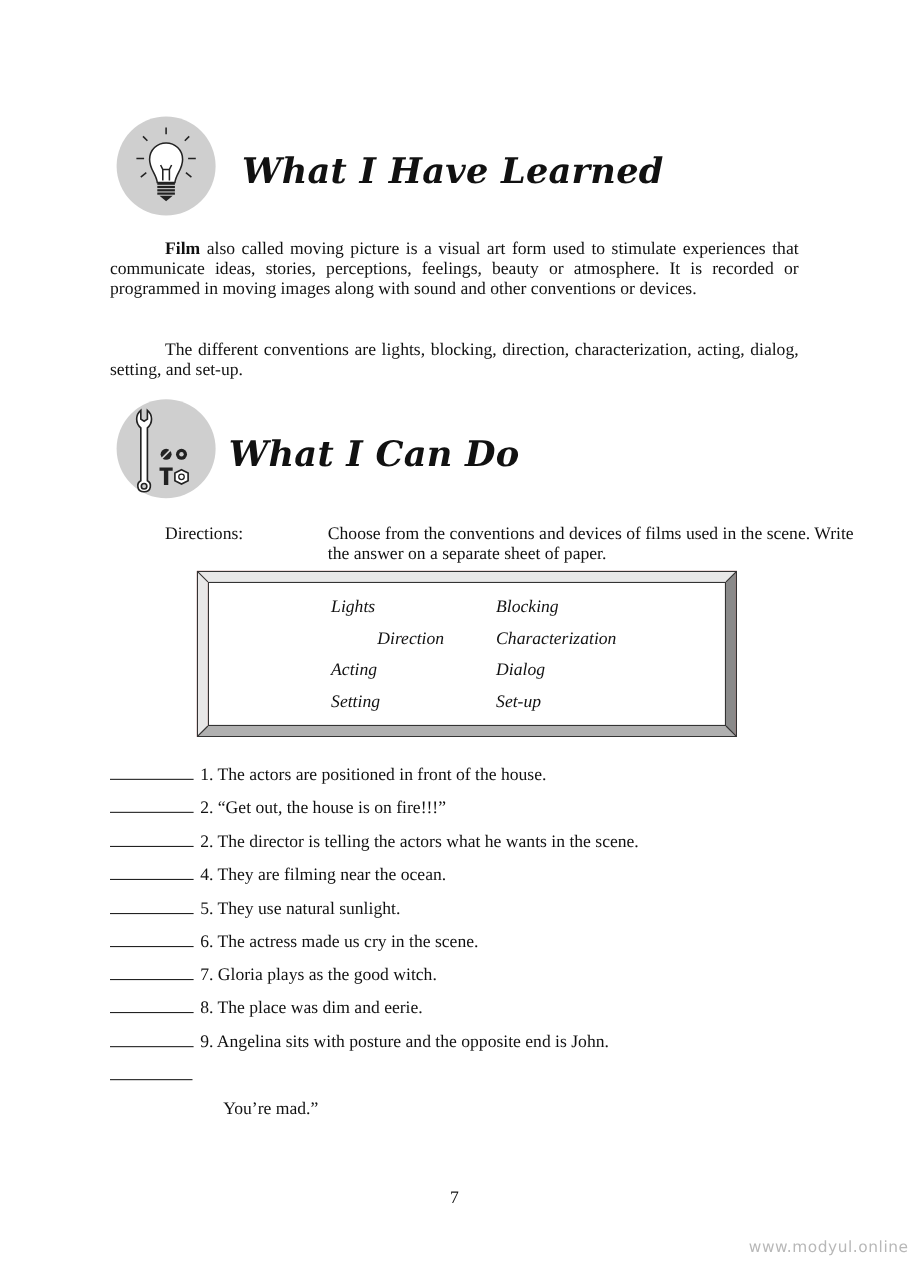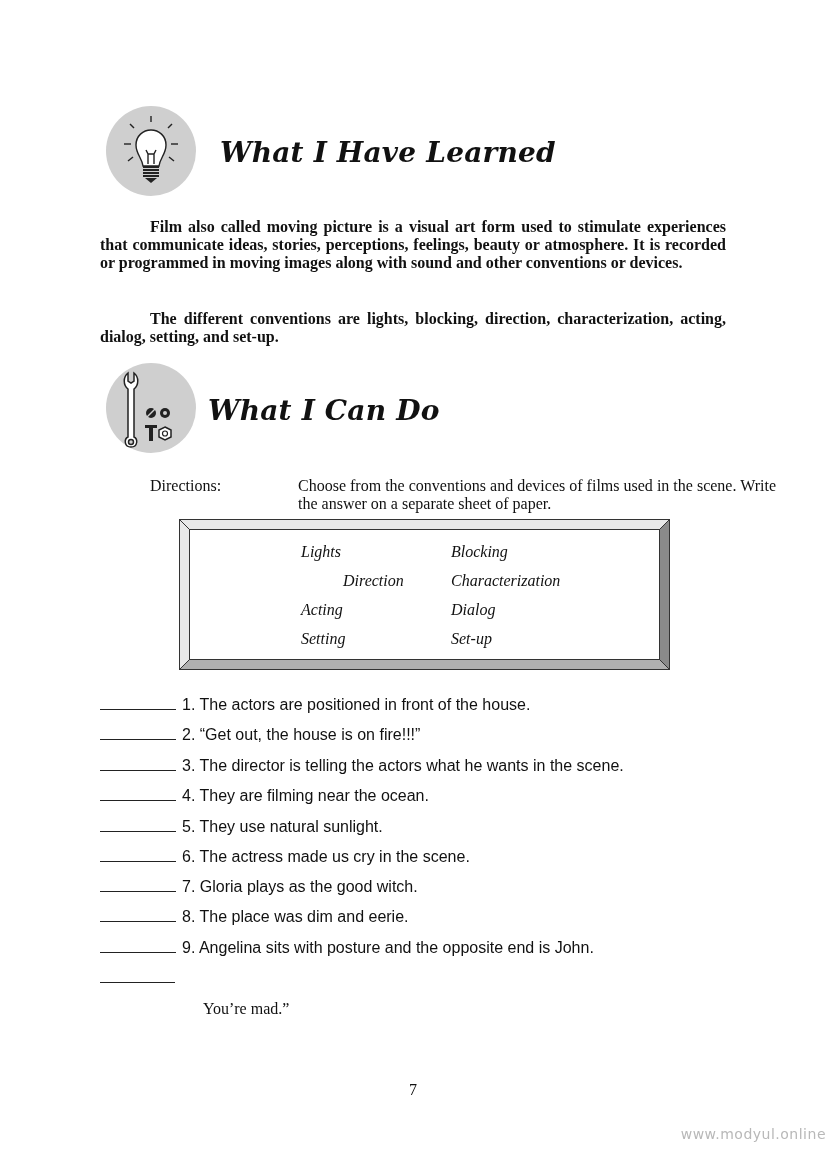--- a/index.html
+++ b/index.html
@@ -1,35 +1,35 @@
 <!DOCTYPE html>
 <html><head>
 <meta charset="utf-8">
 <style>
   html, body { margin: 0; padding: 0; background: #ffffff; }
   body { width: 826px; height: 1169px; position: relative; overflow: hidden;
          font-family: "DejaVu Serif", "Liberation Serif", serif; color: #111; }
   .abs { position: absolute; }
   .icon-circle { width: 90px; height: 90px; border-radius: 50%; background: #cfcfcf; position: absolute; }
   .section-title { position: absolute; font-family: "DejaVu Serif", serif; font-weight: bold;
-                   font-style: italic; font-size: 28px; color: #111; letter-spacing: 0.2px; }
+                   font-style: italic; font-size: 32px; color: #111; letter-spacing: 0.2px; }
   .para { position: absolute; left: 100px; width: 626px; font-size: 14.6px; line-height: 18.2px;
-          text-align: justify; text-align-last: left; font-family: "Liberation Serif", "DejaVu Serif", serif; font-size: 16px; font-weight: bold; }
+          text-align: justify; text-align-last: left; font-family: "Liberation Serif", "DejaVu Serif", serif; font-size: 16px; }
   .para .indent { display: inline-block; width: 50px; }
   .directions { position: absolute; left: 150px; top: 477px; width: 578px;
                 font-family: "Liberation Serif", serif; font-size: 16px; line-height: 18px; }
   .directions .lbl { position: absolute; left: 0; top: 0; }
   .directions .txt { position: absolute; left: 100px; top: 0; width: 478px; text-align: justify; text-align-last: left; margin-left: 48px; }
   
   .bevel { position: absolute; left: 179px; top: 519px; width: 491px; height: 151px; box-sizing: border-box;
            border: 1px solid #333; background: #ef4444; }
   .bevel .inner { position: absolute; left: 9px; top: 9px; right: 9px; bottom: 9px; border: 1px solid #333; background:#fff; }
   .choices { position: absolute; font-family: "Liberation Serif", serif; font-style: italic; font-size: 16px; }
   .choice { position: absolute; white-space: nowrap; }
-  .item { position: absolute; left: 100px; font-family: Liberation Sans, sans-serif; font-size: 16px; white-space: nowrap; }
+  .item { position: absolute; left: 100px; font-family: Liberation Serif, serif; font-size: 16px; white-space: nowrap; }
   .item .blank { display: inline-block; width: 76px; border-bottom: 1px solid #222; height: 12px; vertical-align: baseline; margin-right: 6px; }
   .item .blank.b10 { width: 75px; margin-right: 2px; }
   .cont { position: absolute; left: 203px; font-family: "Liberation Serif", serif; font-size: 16px; white-space: nowrap; }
   .pagenum { position: absolute; left: 0; width: 826px; top: 1081px; text-align: center; font-family: "Liberation Serif", serif; font-size: 16px; }
   .watermark { position: absolute; left: 0; width: 826px; top: 1126px; text-align: right;
                font-family: "DejaVu Sans", sans-serif; font-size: 14px; color: #b8b8b8; letter-spacing: 0.5px; }
 </style>
 </head>
 <body>
 
@@ -103,21 +103,21 @@
     <span class="choice" style="left:271px; top:52px;">Characterization</span>
     <span class="choice" style="left:121px; top:81px;">Acting</span>
     <span class="choice" style="left:271px; top:81px;">Dialog</span>
     <span class="choice" style="left:121px; top:110px;">Setting</span>
     <span class="choice" style="left:271px; top:110px;">Set-up</span>
   </div>
 </div>
 
 <div class="item" style="top:696px;"><span class="blank"></span><span>1. The actors are positioned in front of the house.</span></div>
 <div class="item" style="top:726px;"><span class="blank"></span><span>2. “Get out, the house is on fire!!!”</span></div>
-<div class="item" style="top:757px;"><span class="blank"></span><span>3. The director is telling the actors what he wants in the scene.</span></div>
+<div class="item" style="top:757px;"><span class="blank"></span><span>2. The director is telling the actors what he wants in the scene.</span></div>
 <div class="item" style="top:787px;"><span class="blank"></span><span>4. They are filming near the ocean.</span></div>
 <div class="item" style="top:818px;"><span class="blank"></span><span>5. They use natural sunlight.</span></div>
 <div class="item" style="top:848px;"><span class="blank"></span><span>6. The actress made us cry in the scene.</span></div>
 <div class="item" style="top:878px;"><span class="blank"></span><span>7. Gloria plays as the good witch.</span></div>
 <div class="item" style="top:908px;"><span class="blank"></span><span>8. The place was dim and eerie.</span></div>
 <div class="item" style="top:939px;text-align:right;"><span class="blank"></span><span>9. Angelina sits with posture and the opposite end is John.</span></div>
 <div class="item" style="top:969px;"><span class="blank b10"></span></div>
 <div class="cont" style="top:1000px;">You’re mad.”</div>
 
 <div class="pagenum">7</div>

